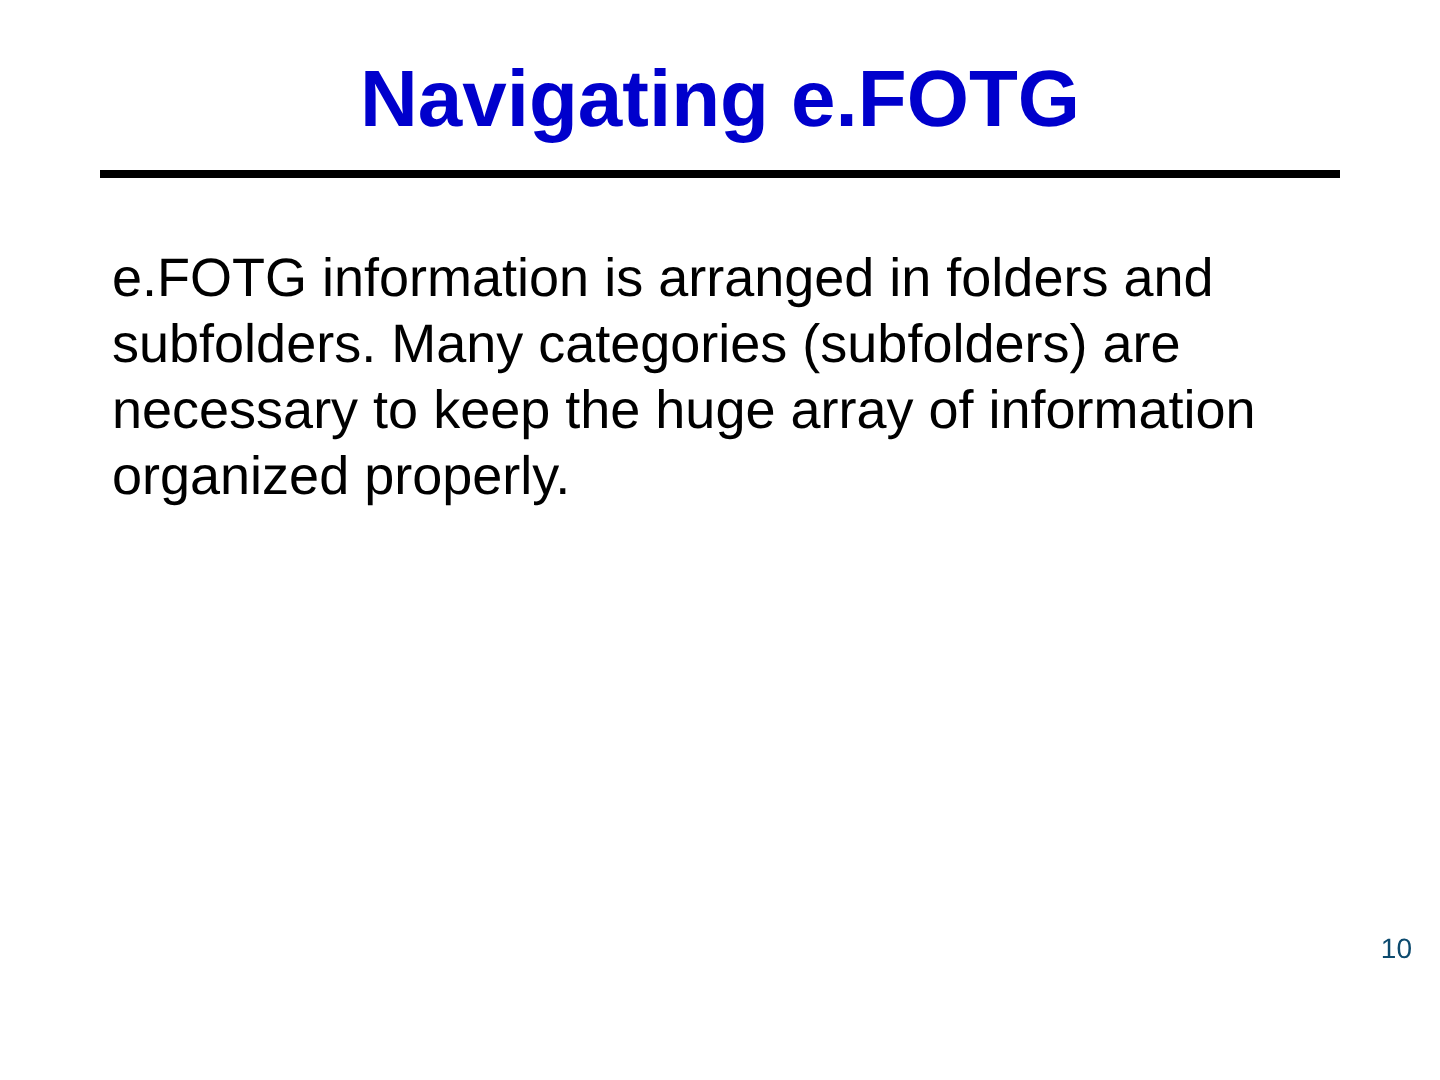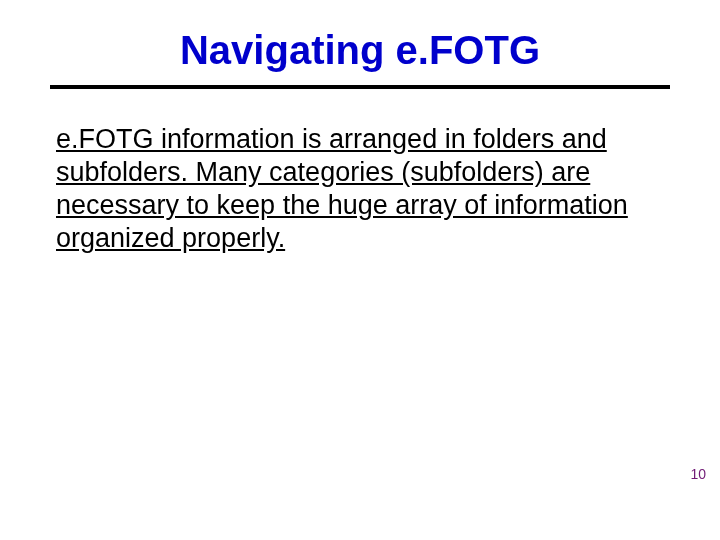--- a/index.html
+++ b/index.html
@@ -18,28 +18,27 @@
     padding: 10px 0 12px 0;
     border-bottom: 4px solid #000;
     margin: 0 0 34px 0;
   }
   .body-text {
     font-size: 27px;
     line-height: 1.22;
     margin-bottom: 30px;
     color: #000;
     padding: 0 6px;
-    text-decoration: underline;
   }
   .page-number {
     position: absolute;
     right: 14px;
     bottom: 14px;
     font-size: 14px;
-    color: #701a75;
+    color: #0c4a6e;
   }
 </style>
 </head>
 <body>
 
 <div class="slide">
   <h1 class="title">Navigating e.FOTG</h1>
   <p class="body-text">e.FOTG information is arranged in folders and subfolders.  Many categories (subfolders) are necessary to keep the huge array of information organized properly.</p>
   <div class="page-number">10</div>
 </div>

